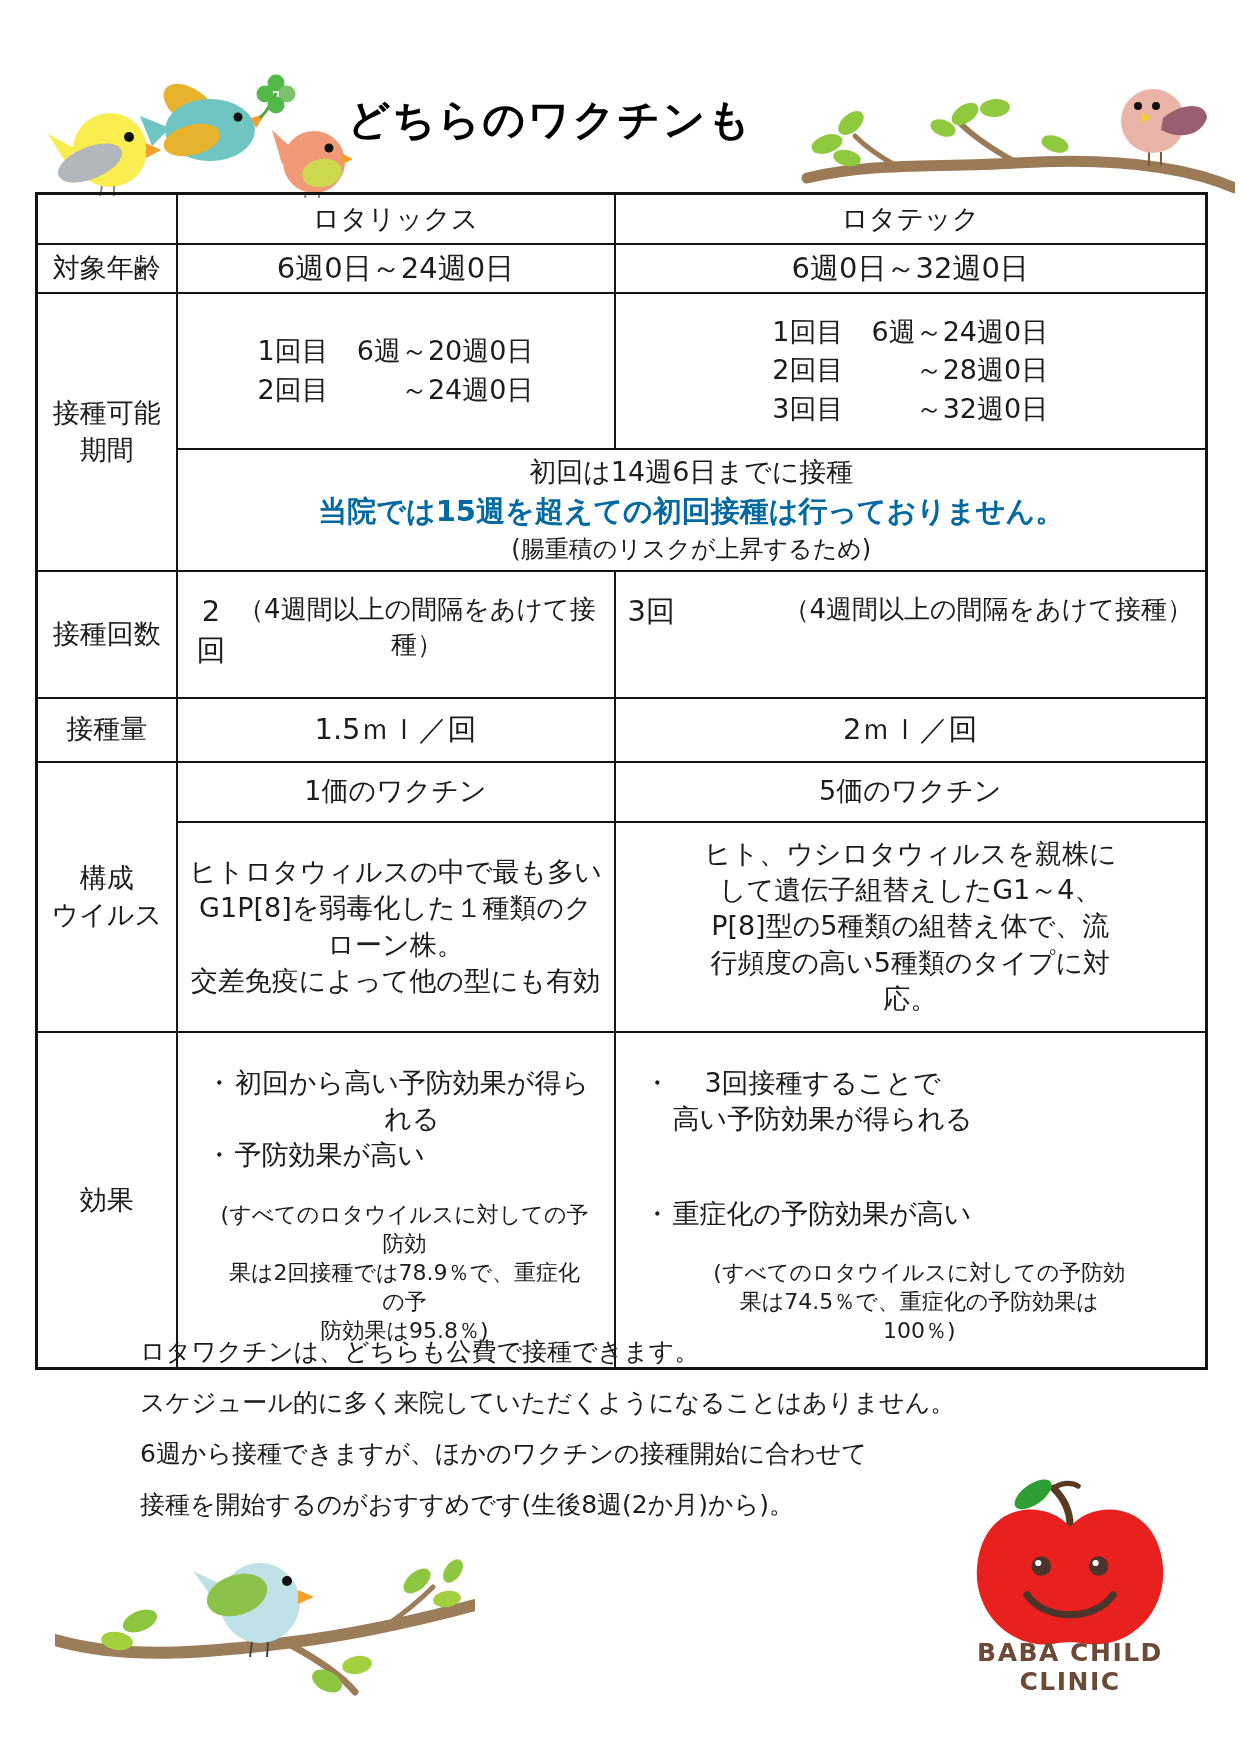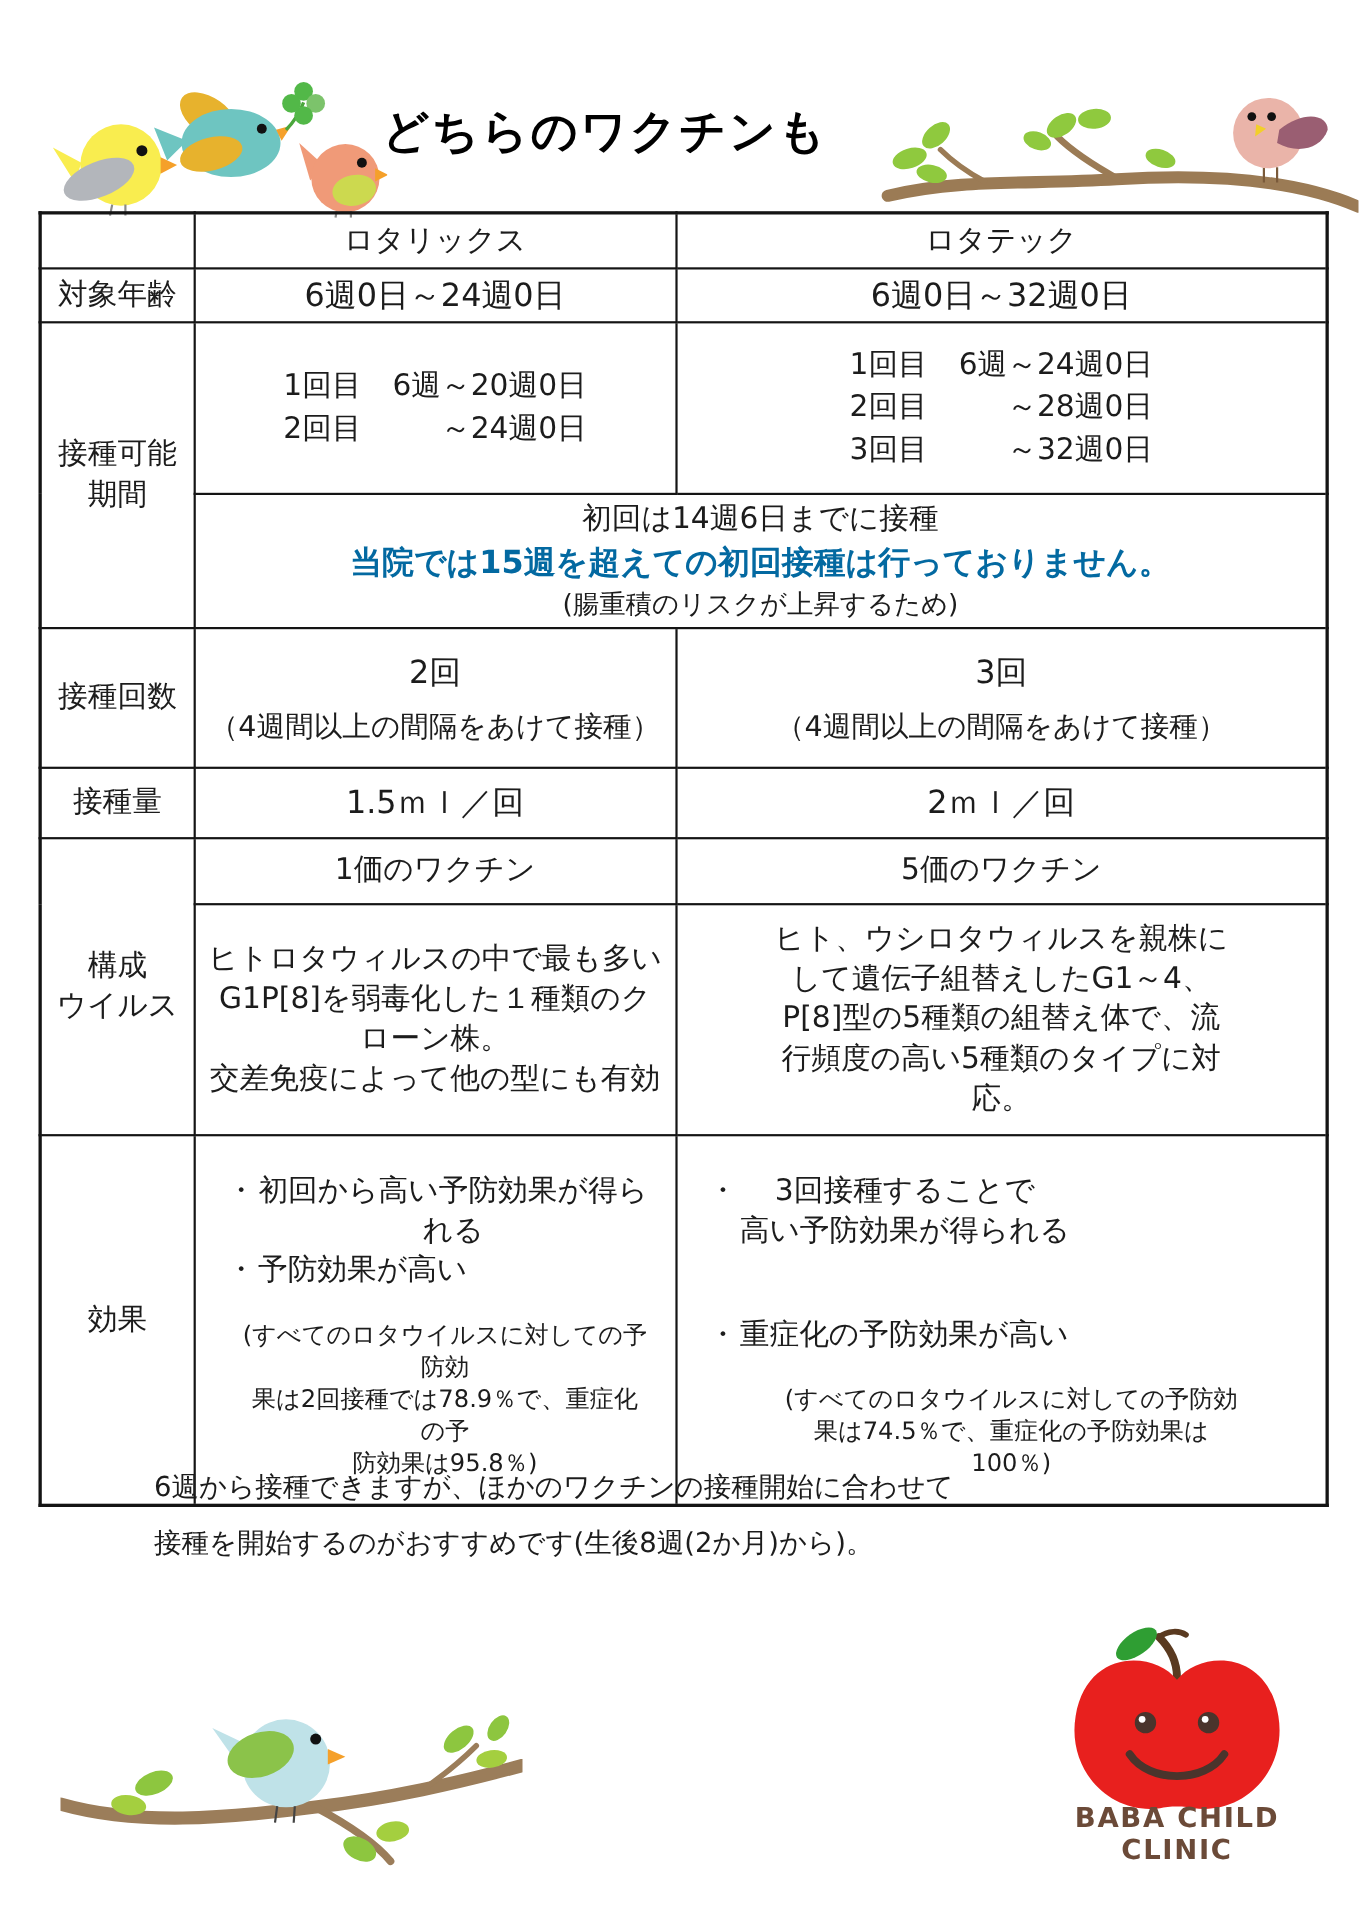--- a/index.html
+++ b/index.html
@@ -31,21 +31,21 @@
   tr.r-eff td{height:267px;}
 
   .sched-grid{display:inline-grid;grid-template-columns:auto auto;
     column-gap:28px;row-gap:2px;text-align:left;}
   .sched-grid .period{text-align:right;}
 
   .note-l1{font-size:27px;}
   .note-l2{font-size:29px;font-weight:700;color:#0369a1;margin:2px 0;}
   .note-l3{font-size:24px;}
 
-  .count-wrap{display:flex;flex-direction:column;justify-content:space-between;
+  .count-wrap{display:flex;flex-direction:row;justify-content:space-between;
     height:100%;box-sizing:border-box;padding:16px 4px 14px 4px;}
   .count-v{font-size:29px;}
   .count-n{font-size:26px;}
 
   td.desc{ text-align:left;padding:10px 14px;}
   td.eff{ text-align:left;vertical-align:top;padding:0;}
   .eff-wrap{display:flex;flex-direction:column;height:100%;box-sizing:border-box;
     padding:28px 16px 18px 20px;}
   .bullet-line{display:flex;align-items:flex-start;font-size:27px;}
   .bullet-line .b{flex:0 0 auto;margin-right:2px;}
@@ -237,20 +237,22 @@
         <div class="eff-note preline">(すべてのロタウイルスに対しての予防効
 果は74.5％で、重症化の予防効果は
 100％)</div>
       </div>
     </td>
   </tr>
 </tbody>
   </table>
 
 <div id="footer-notes" class="abs">
+  <div class="fline">ロタワクチンは、どちらも公費で接種できます。</div>
+  <div class="fline">スケジュール的に多く来院していただくようになることはありません。</div>
   <div class="fline">6週から接種できますが、ほかのワクチンの接種開始に合わせて</div>
   <div class="fline">接種を開始するのがおすすめです(生後8週(2か月)から)。</div>
 </div>
 
 <svg class="abs" style="left:55px;top:1545px" width="420" height="180" viewBox="0 0 420 180">
   <g>
     <path d="M0,95 C70,115 150,108 230,98 C300,90 360,76 420,60" stroke="#9b7d5a" stroke-width="12" fill="none" stroke-linecap="round"></path>
     <path d="M232,98 C262,114 286,130 300,147" stroke="#9b7d5a" stroke-width="7" fill="none" stroke-linecap="round"></path>
     <path d="M332,80 C352,66 366,54 378,42" stroke="#9b7d5a" stroke-width="5" fill="none" stroke-linecap="round"></path>
     <ellipse cx="85" cy="76" rx="18" ry="10" fill="#8dc63f" transform="rotate(-22 85 76)"></ellipse>

